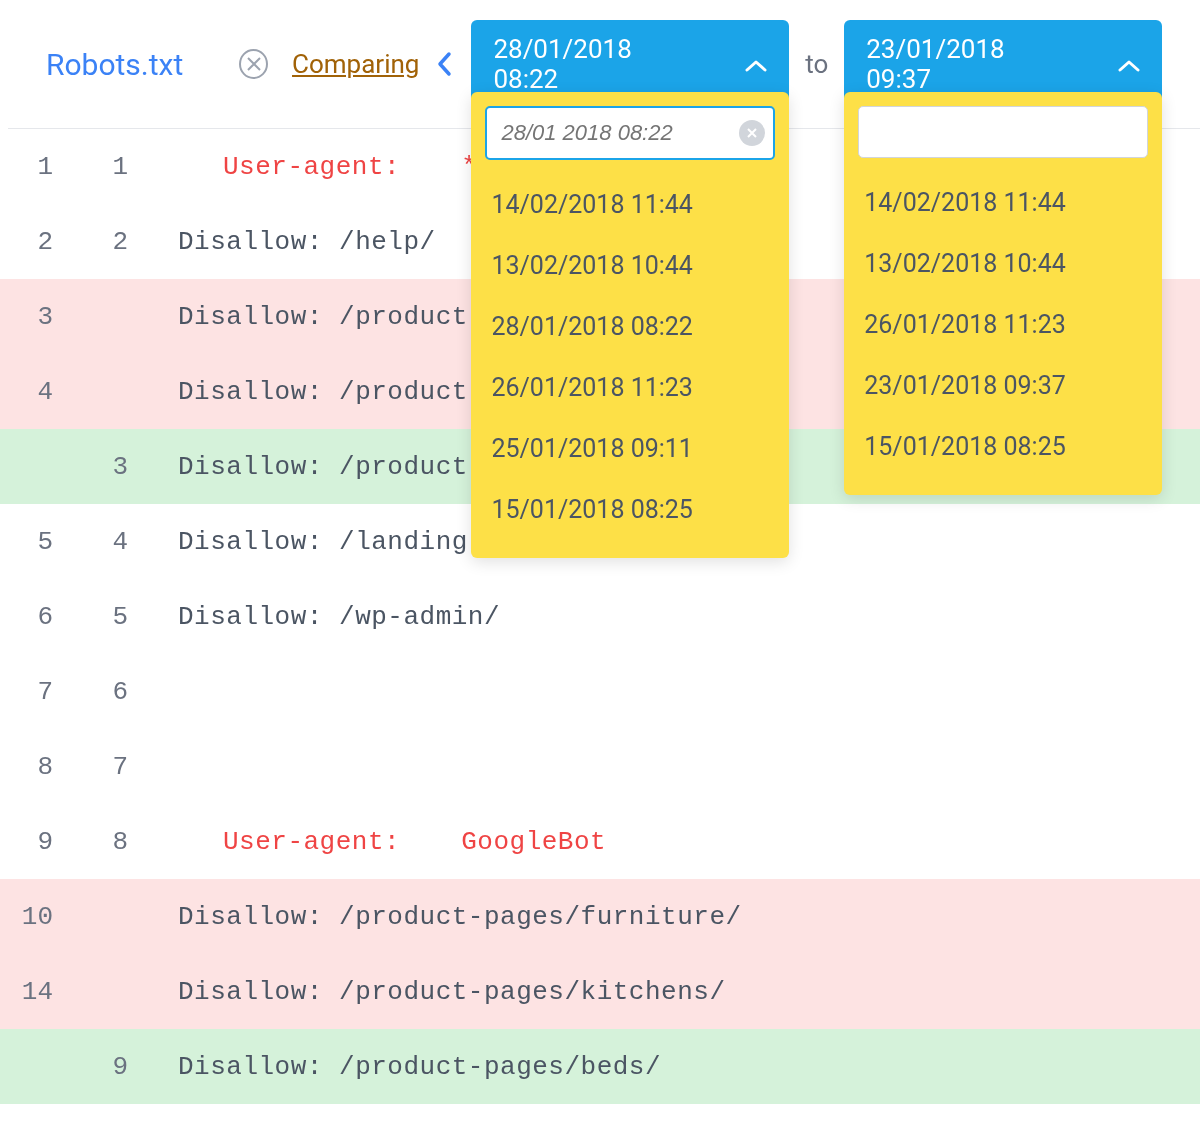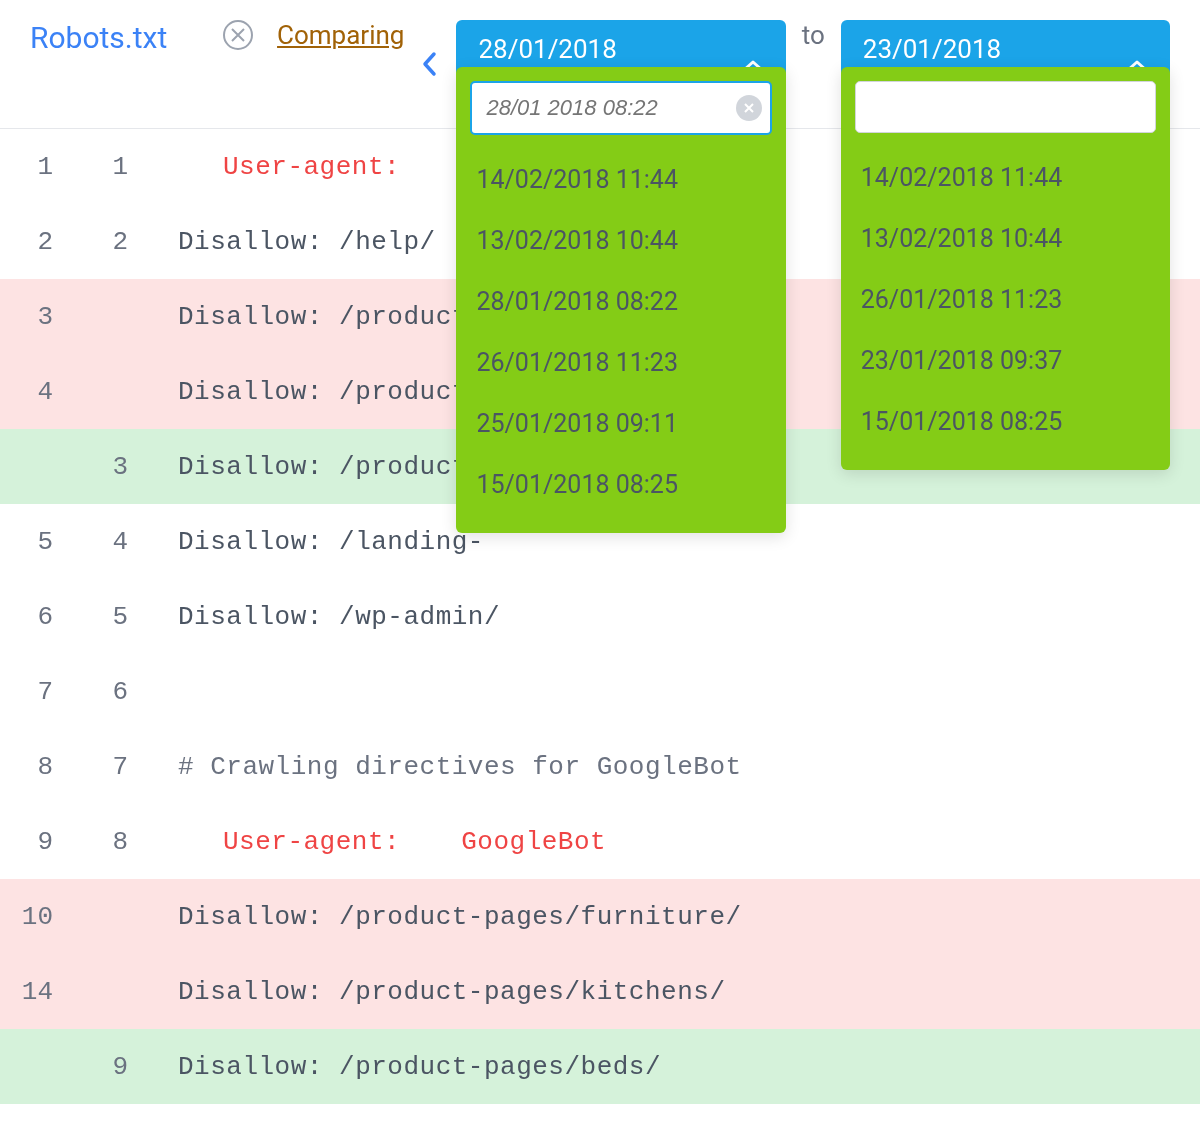--- a/index.html
+++ b/index.html
@@ -1,28 +1,28 @@
 <!DOCTYPE html>
 <html><head>
   <meta charset="utf-8">
   <style>
     * { margin: 0; padding: 0; box-sizing: border-box; }
     body { font-family: -apple-system, BlinkMacSystemFont, "Segoe UI", Roboto, sans-serif; background: #fff; width: 1200px; }
-    .header { display: flex; padding: 20px 30px; border-bottom: 1px solid #e5e7eb; gap: 16px; position: relative; }
+    .header { display: flex; align-items: center; padding: 20px 38px; border-bottom: 1px solid #e5e7eb; gap: 16px; position: relative; margin-left: 8px; }
     .title { color: #3b82f6; font-size: 30px; font-weight: 400; }
     .close-btn { width: 30px; height: 30px; border: 2px solid #9ca3af; border-radius: 50%; display: flex; align-items: center; justify-content: center; color: #9ca3af; cursor: pointer; margin-left: 40px; }
     .close-btn svg { width: 14px; height: 14px; }
     .comparing-label { color: #a16207; font-size: 26px; margin-left: 8px; text-decoration: underline; }
     .chevron-back { color: #3b82f6; cursor: pointer; display: flex; align-items: center; }
     .chevron-back svg { width: 20px; height: 28px; }
     .date-selector { background: #1ba4e8; color: #fff; padding: 14px 22px; border-radius: 6px; display: flex; align-items: center; gap: 56px; cursor: pointer; font-size: 26px; position: relative; }
     .date-selector .chevron-up { color: #fff; }
     .date-selector .chevron-up svg { width: 22px; height: 14px; }
     .to-label { color: #6b7280; font-size: 26px; }
-    .dropdown { position: absolute; top: 47px; left: 0; background: #84cc16; border-radius: 6px; box-shadow: 0 4px 16px rgba(0,0,0,0.12); padding: 14px 14px 18px 14px; min-width: 280px; z-index: 10; }
+    .dropdown { position: absolute; top: 72px; left: 0; background: #fde047; border-radius: 6px; box-shadow: 0 4px 16px rgba(0,0,0,0.12); padding: 14px 14px 18px 14px; min-width: 280px; z-index: 10; }
     .dropdown-search { width: 100%; border: 2px solid #1ba4e8; border-radius: 5px; padding: 12px 38px 12px 14px; font-size: 22px; font-style: italic; color: #9ca3af; outline: none; }
     .dropdown-search.plain { border: 1px solid #d1d5db; }
     .search-wrap { position: relative; margin-bottom: 14px; }
     .clear-input { position: absolute; right: 10px; top: 50%; transform: translateY(-50%); width: 26px; height: 26px; background: #d1d5db; border-radius: 50%; display: flex; align-items: center; justify-content: center; color: #fff; cursor: pointer; }
     .clear-input svg { width: 12px; height: 12px; }
     .dropdown-item { padding: 16px 6px; font-size: 25px; color: #4b5563; cursor: pointer; }
     .diff-body { font-family: "SFMono-Regular", Consolas, "Liberation Mono", Menlo, monospace; }
     .diff-row { display: flex; align-items: center; min-height: 75px; }
     .diff-row.removed { background: #fde3e3; }
     .diff-row.added { background: #d5f2da; }
@@ -147,21 +147,20 @@
         <div class="ln">7</div>
         <div class="ln">6</div>
       </div>
       <div class="code"></div>
     </div>
     <div class="diff-row ">
       <div class="gutter">
         <div class="ln">8</div>
         <div class="ln">7</div>
       </div>
-      <div class="code"><span class="comment"># Crawling directives for GoogleBot</span></div>
     </div>
     <div class="diff-row ">
       <div class="gutter">
         <div class="ln">9</div>
         <div class="ln">8</div>
       </div>
       <div class="code"><span class="kw">User-agent:</span><span class="kw"> GoogleBot</span></div>
     </div>
     <div class="diff-row removed">
       <div class="gutter">

